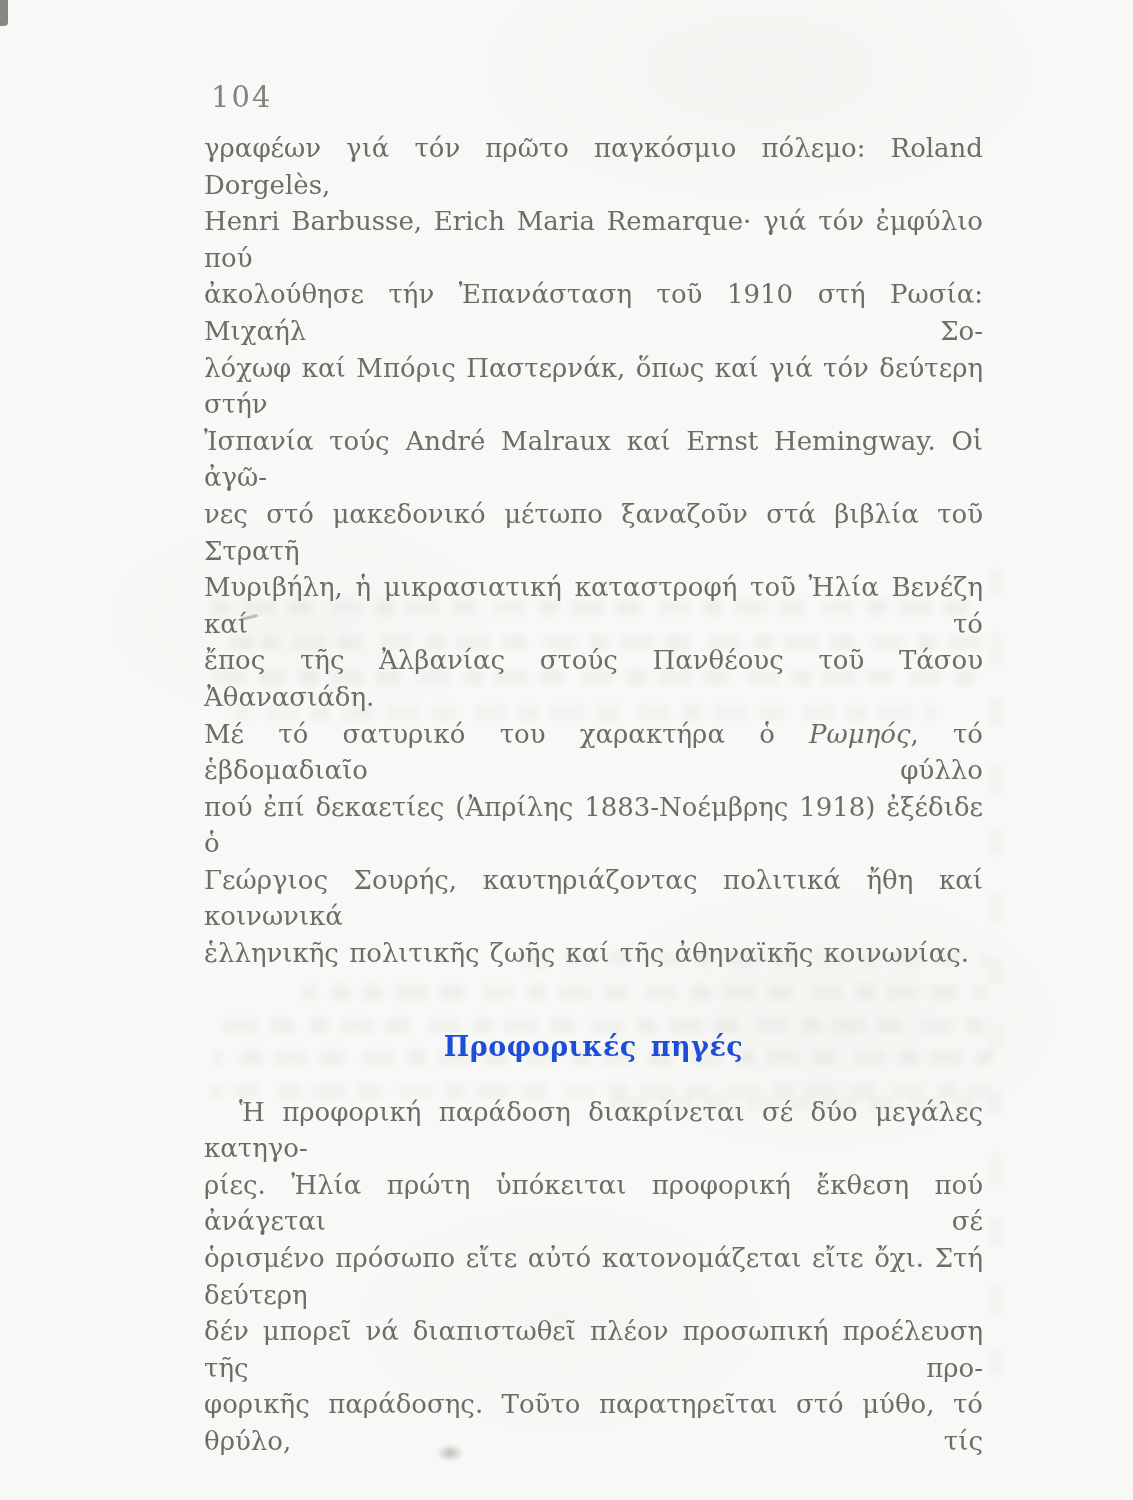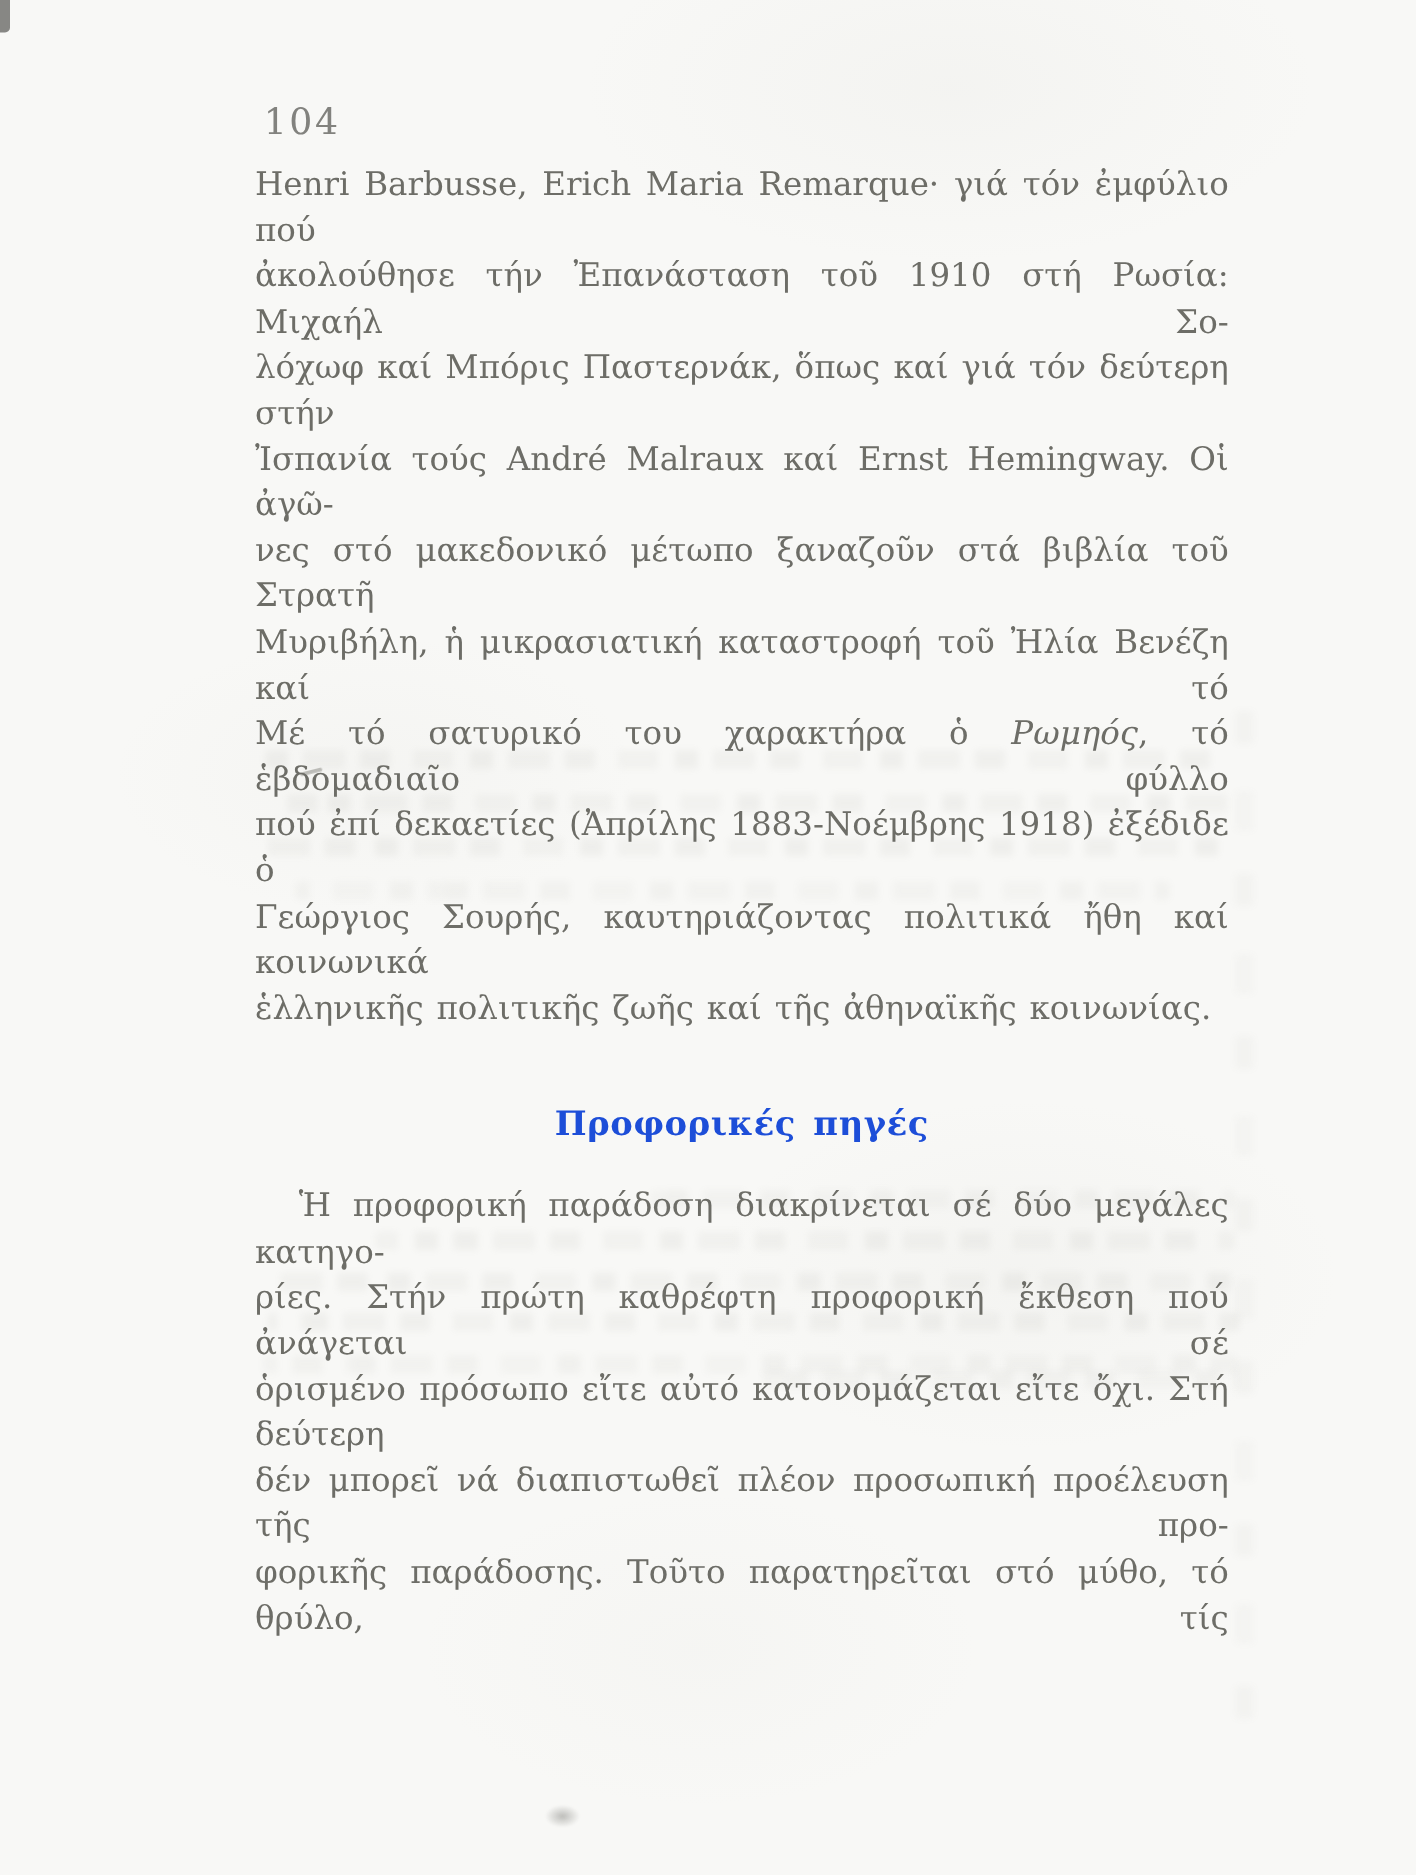--- a/index.html
+++ b/index.html
@@ -95,32 +95,34 @@
 <div class="ghost" style="top:1084px; left:210px; width:780px; background-position:72px 0; opacity:.13;"></div>
 <div class="ghost" style="top:1096px; left:610px; width:380px; background-position:18px 0; opacity:.12;"></div>
 <div class="ghost-strip" style="left:988px; top:565px; height:810px;"></div>
 <div class="tick-mark"></div>
 <div class="ink-smudge"></div>
 
 <div class="page-number">104</div>
 
 <div class="text-block">
     <div class="paragraph">
+      <div class="line">γραφέων γιά τόν πρῶτο παγκόσμιο πόλεμο: Roland Dorgelès,</div>
       <div class="line">Henri Barbusse, Erich Maria Remarque· γιά τόν ἐμφύλιο πού</div>
       <div class="line">ἀκολούθησε τήν Ἐπανάσταση τοῦ 1910 στή Ρωσία: Μιχαήλ Σο-</div>
       <div class="line">λόχωφ καί Μπόρις Παστερνάκ, ὅπως καί γιά τόν δεύτερη στήν</div>
       <div class="line">Ἰσπανία τούς André Malraux καί Ernst Hemingway. Οἱ ἀγῶ-</div>
       <div class="line">νες στό μακεδονικό μέτωπο ξαναζοῦν στά βιβλία τοῦ Στρατῆ</div>
       <div class="line">Μυριβήλη, ἡ μικρασιατική καταστροφή τοῦ Ἠλία Βενέζη καί τό</div>
+      <div class="line">ἔπος τῆς Ἀλβανίας στούς Πανθέους τοῦ Τάσου Ἀθανασιάδη.</div>
       <div class="line"><span>Μέ τό σατυρικό του χαρακτήρα ὁ </span><span class="italic">Ρωμηός</span><span>, τό ἑβδομαδιαῖο φύλλο</span></div>
       <div class="line">πού ἐπί δεκαετίες (Ἀπρίλης 1883-Νοέμβρης 1918) ἐξέδιδε ὁ</div>
       <div class="line">Γεώργιος Σουρής, καυτηριάζοντας πολιτικά ἤθη καί κοινωνικά</div>
       <div class="line last">ἑλληνικῆς πολιτικῆς ζωῆς καί τῆς ἀθηναϊκῆς κοινωνίας.</div>
     </div>
     <div class="heading">Προφορικές πηγές</div>
     <div class="paragraph">
       <div class="line indent">Ἡ προφορική παράδοση διακρίνεται σέ δύο μεγάλες κατηγο-</div>
-      <div class="line">ρίες. Στήν πρώτη καθρέφτη προφορική ἔκθεση πού ἀνάγεται σέ</div>
+      <div class="line">ρίες. Ἠλία πρώτη ὑπόκειται προφορική ἔκθεση πού ἀνάγεται σέ</div>
       <div class="line">ὁρισμένο πρόσωπο εἴτε αὐτό κατονομάζεται εἴτε ὄχι. Στή δεύτερη</div>
       <div class="line">δέν μπορεῖ νά διαπιστωθεῖ πλέον προσωπική προέλευση τῆς προ-</div>
       <div class="line">φορικῆς παράδοσης. Τοῦτο παρατηρεῖται στό μύθο, τό θρύλο, τίς</div>
     </div>
   </div>
 
 </body></html>

